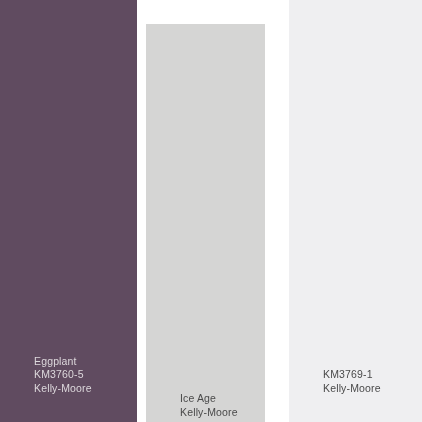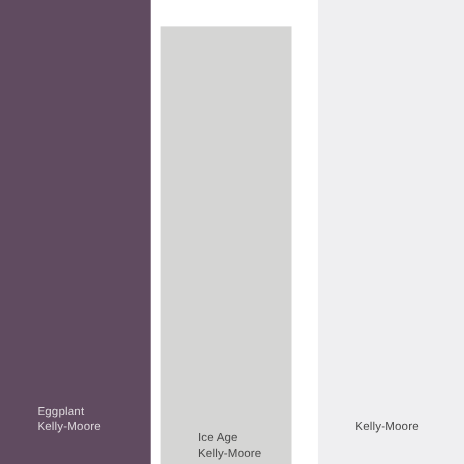--- a/index.html
+++ b/index.html
@@ -45,30 +45,32 @@
   #swatch-2 { left: 289px; width: 133px; }
 </style>
 </head>
 <body style="background: rgb(255, 255, 255);">
 
 <div class="palette">
 
   <div class="swatch" id="swatch-0" style="background: rgb(96, 75, 96);">
     <div class="swatch-label" style="color: rgb(221, 216, 220);">
       <span class="line">Eggplant</span>
+      <span class="line">KM3760-5</span>
       <span class="line">Kelly-Moore</span>
     </div>
   </div>
 
   <div class="swatch" id="swatch-1" style="background: rgb(213, 213, 212);">
     <div class="swatch-label" style="color: rgb(74, 74, 74);">
       <span class="line">Ice Age</span>
       <span class="line">Kelly-Moore</span>
     </div>
   </div>
 
   <div class="swatch" id="swatch-2" style="background: rgb(239, 239, 241);">
     <div class="swatch-label" style="color: rgb(74, 74, 74);">
+      <span class="line">KM3769-1</span>
       <span class="line">Kelly-Moore</span>
     </div>
   </div>
 
 </div>
 
 </body></html>

